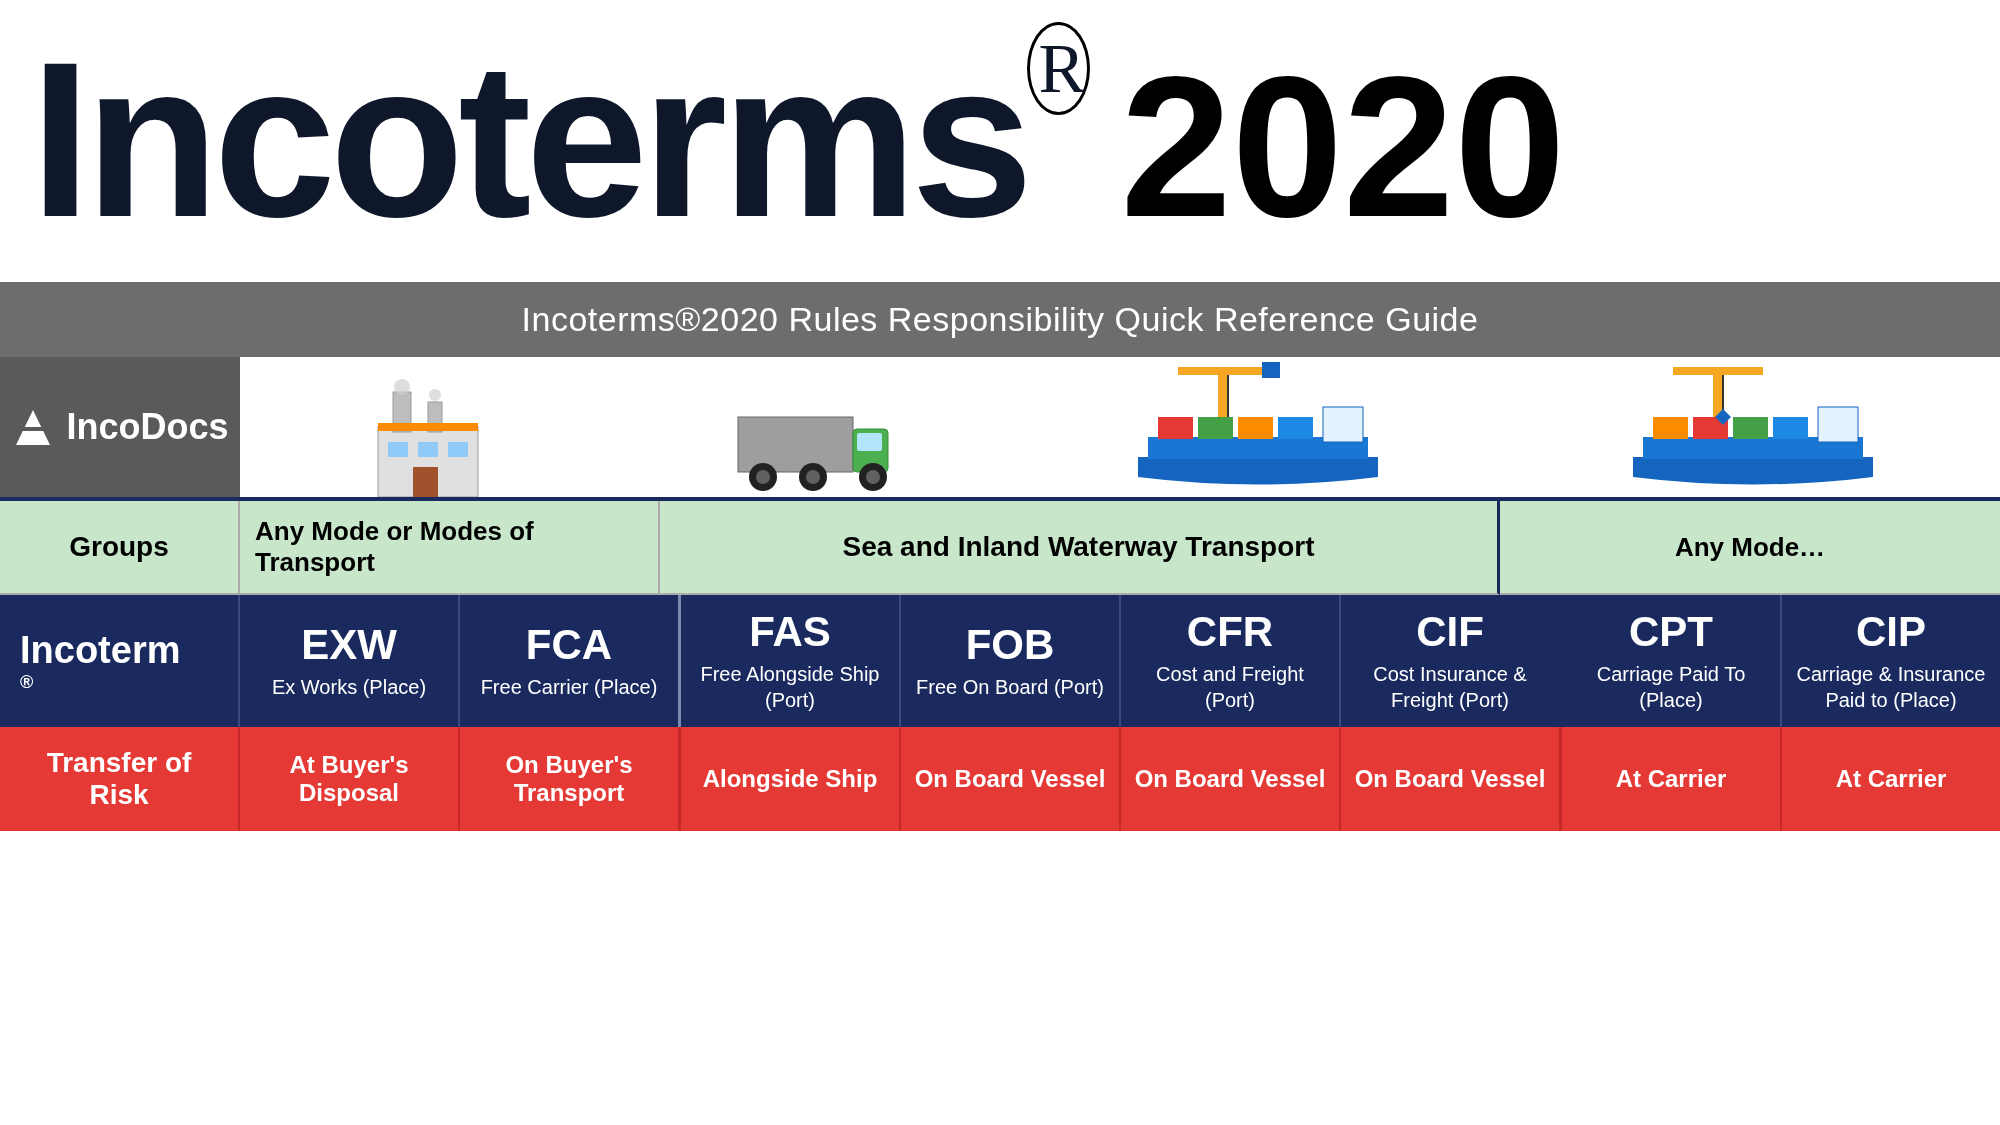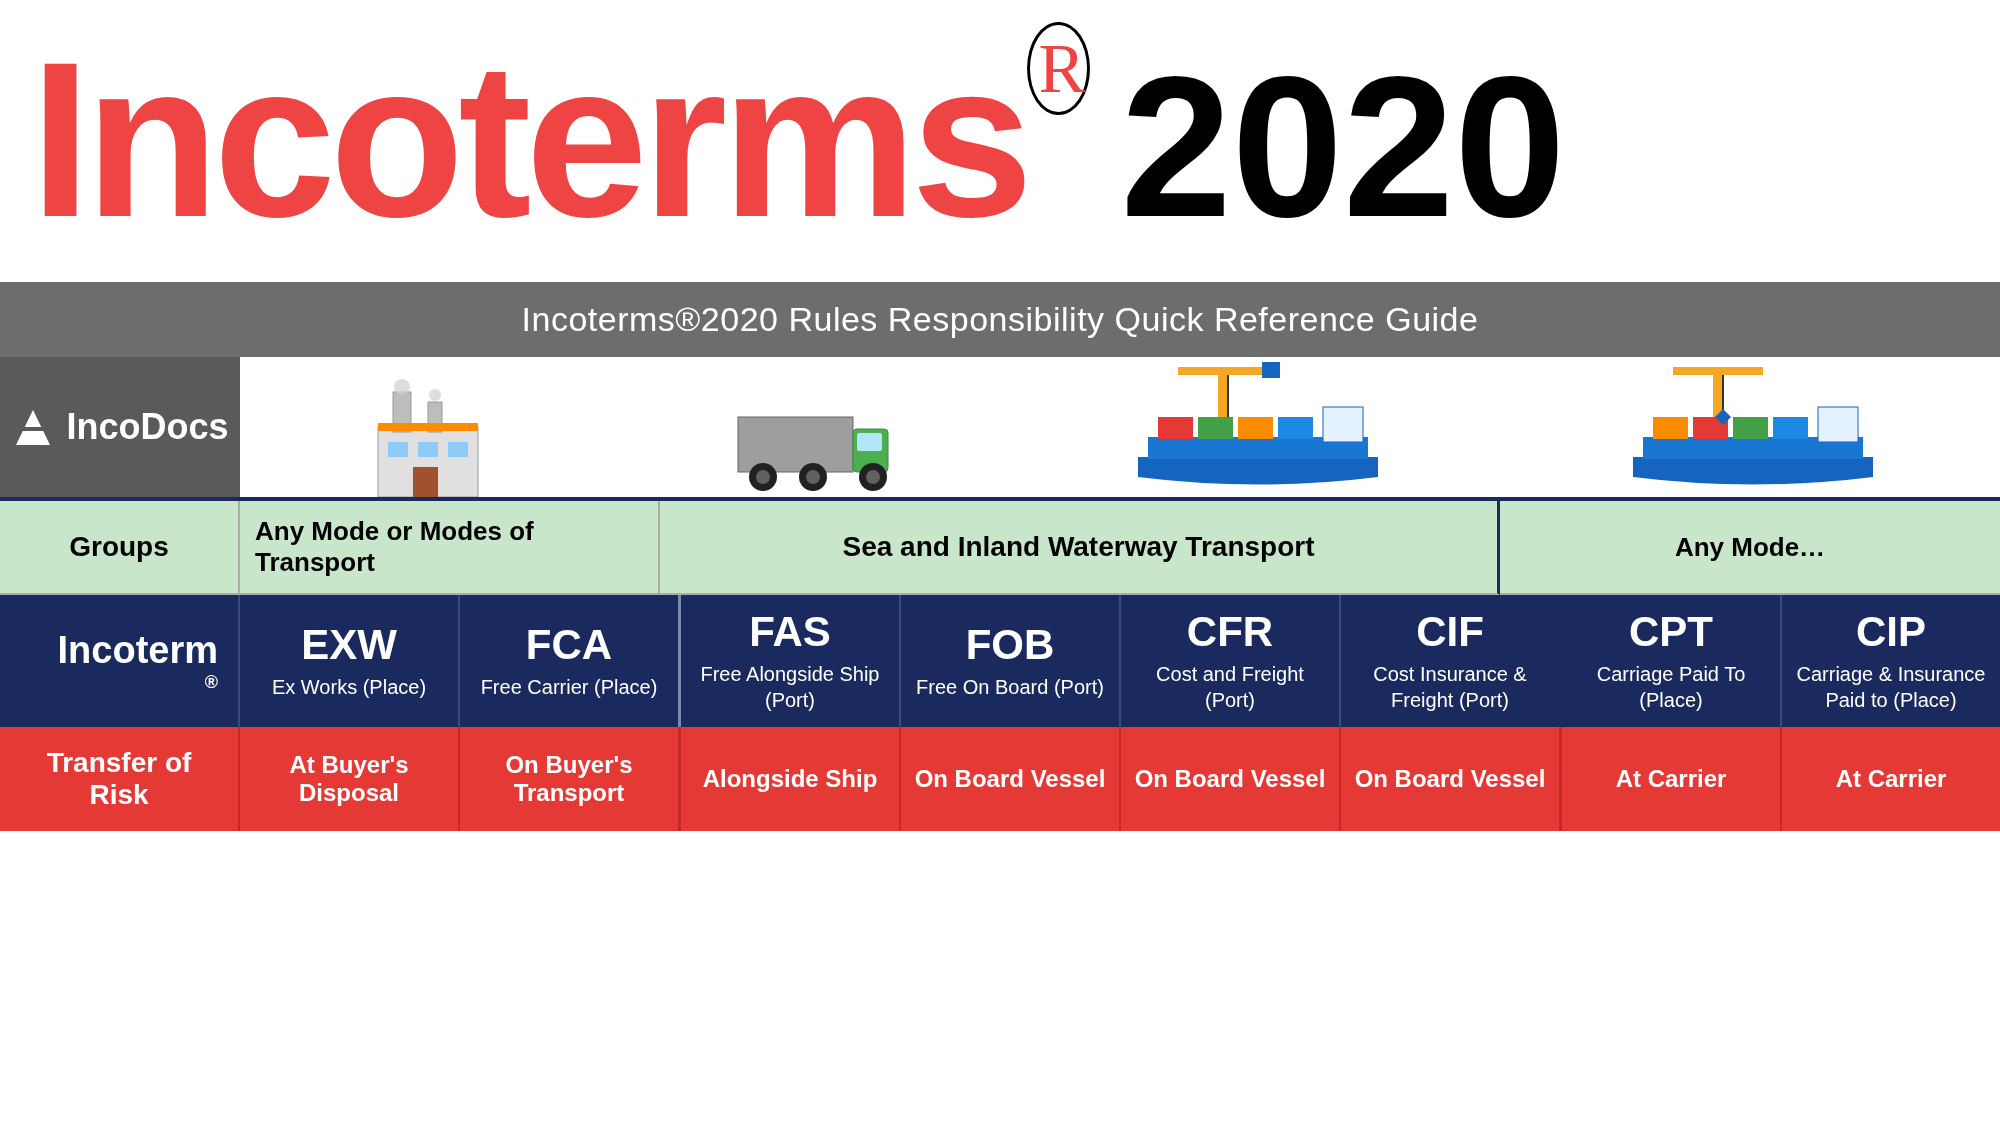--- a/index.html
+++ b/index.html
@@ -15,21 +15,21 @@
     .title-area {
       padding: 30px 30px 20px 30px;
       background: #fff;
       position: relative;
     }
     .title-main {
       font-size: 220px;
       font-weight: 900;
       letter-spacing: -6px;
       line-height: 1;
-      color: #ef4444;
+      color: #0f172a;
       display: inline-block;
     }
     .title-year {
       font-size: 200px;
       font-weight: 900;
       color: #000;
       display: inline-block;
       margin-left: 26px;
     }
 
@@ -182,21 +182,21 @@
       background: #fff;
     }
 
     .incoterm-label-cell {
       width: 240px;
       min-width: 240px;
       background: #1a2a5e;
       color: #fff;
       display: flex;
       flex-direction: column;
-      align-items: flex-end;
+      align-items: flex-start;
       justify-content: center;
       font-size: 36px;
       font-weight: bold;
       padding: 20px;
       border-right: 2px solid #3a4a7e;
     }
 
     .incoterm-label-cell sup {
       font-size: 16px;
     }

